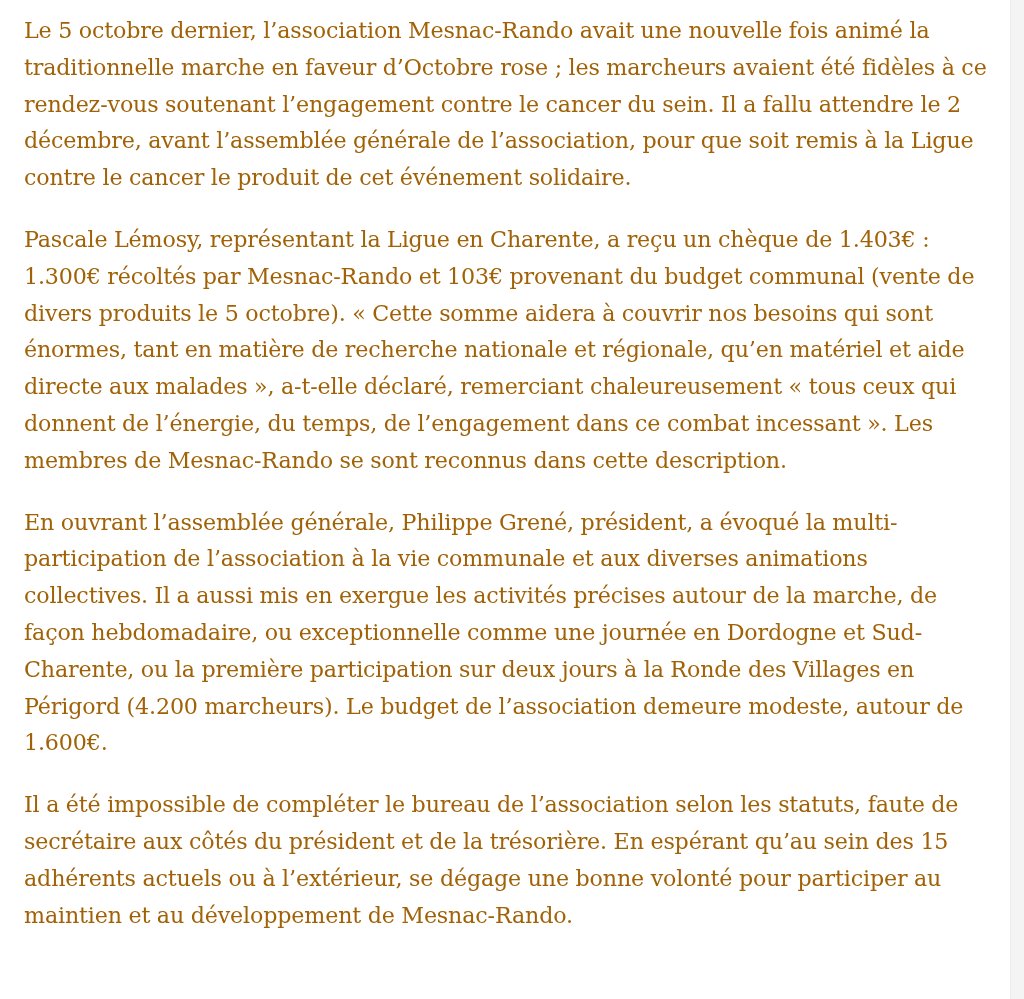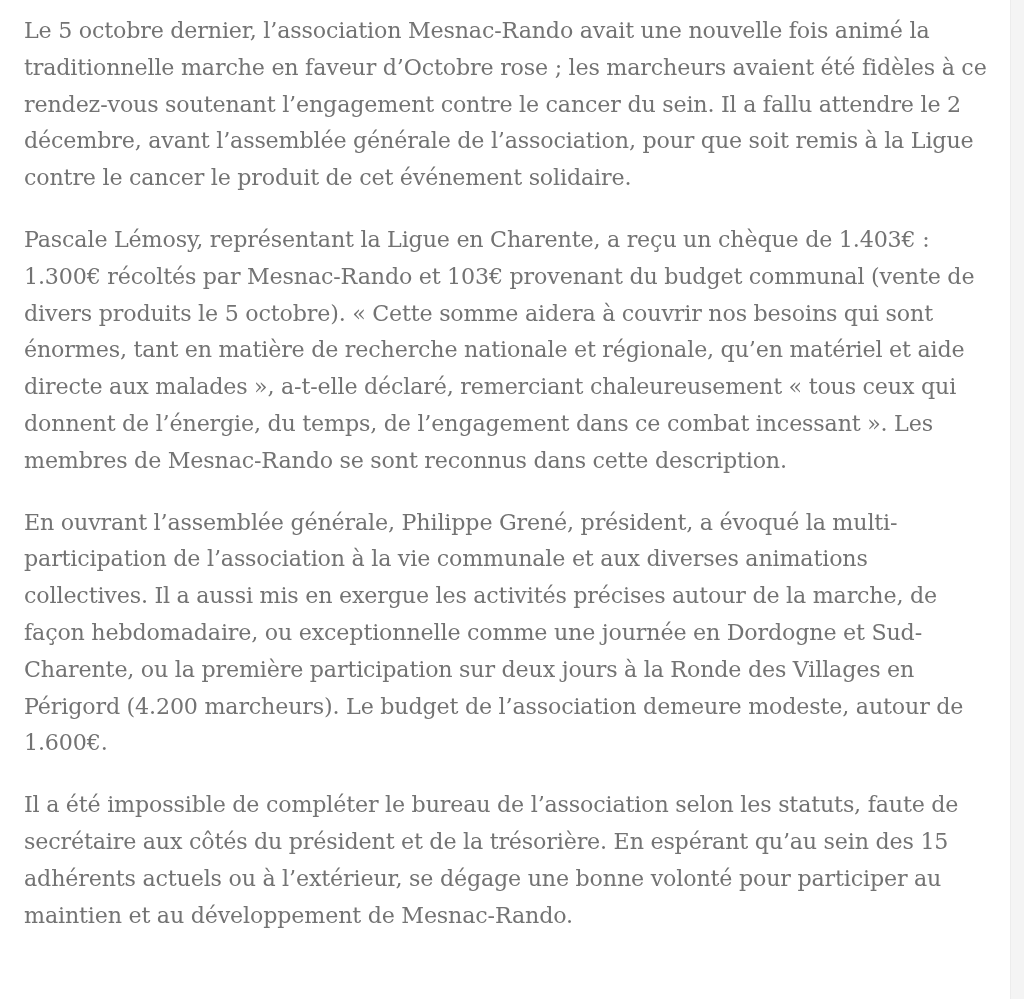--- a/index.html
+++ b/index.html
@@ -14,21 +14,21 @@
       position: relative;
     }
     .article {
       position: absolute;
       left: 24px;
       top: 12px;
       width: 965px;
       font-family: "DejaVu Serif", "Liberation Serif", serif;
       font-size: 22.2px;
       line-height: 36.8px;
-      color: #737373;
+      color: #a16207;
       letter-spacing: -0.15px;
       word-spacing: -0.3px;
     }
     .article p {
       margin: 0 0 25px 0;
     }
     .scroll-edge {
       position: absolute;
       top: 0;
       right: 0;

